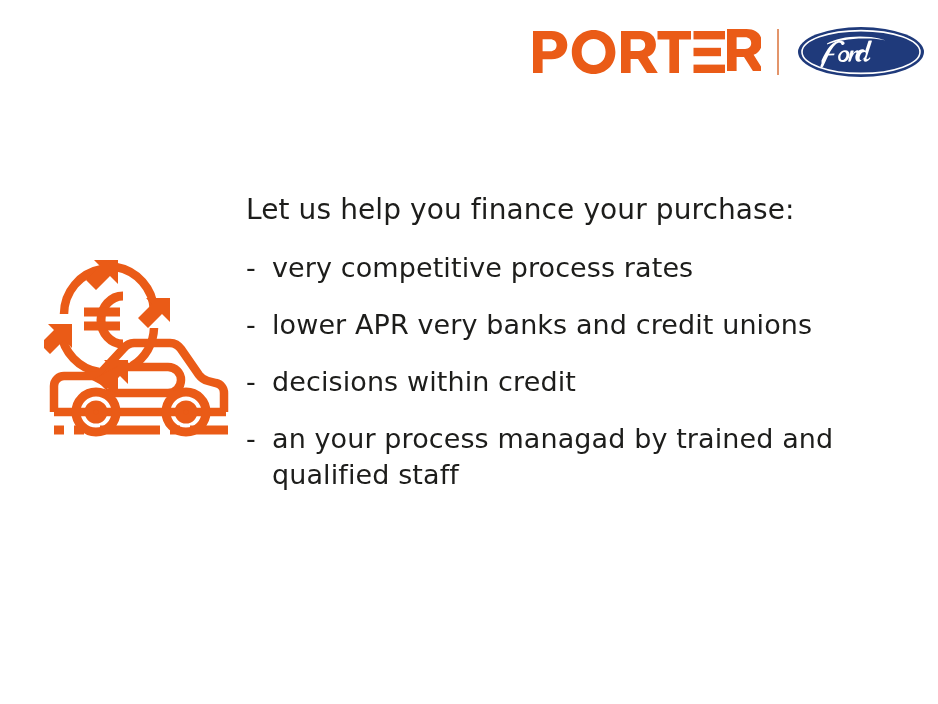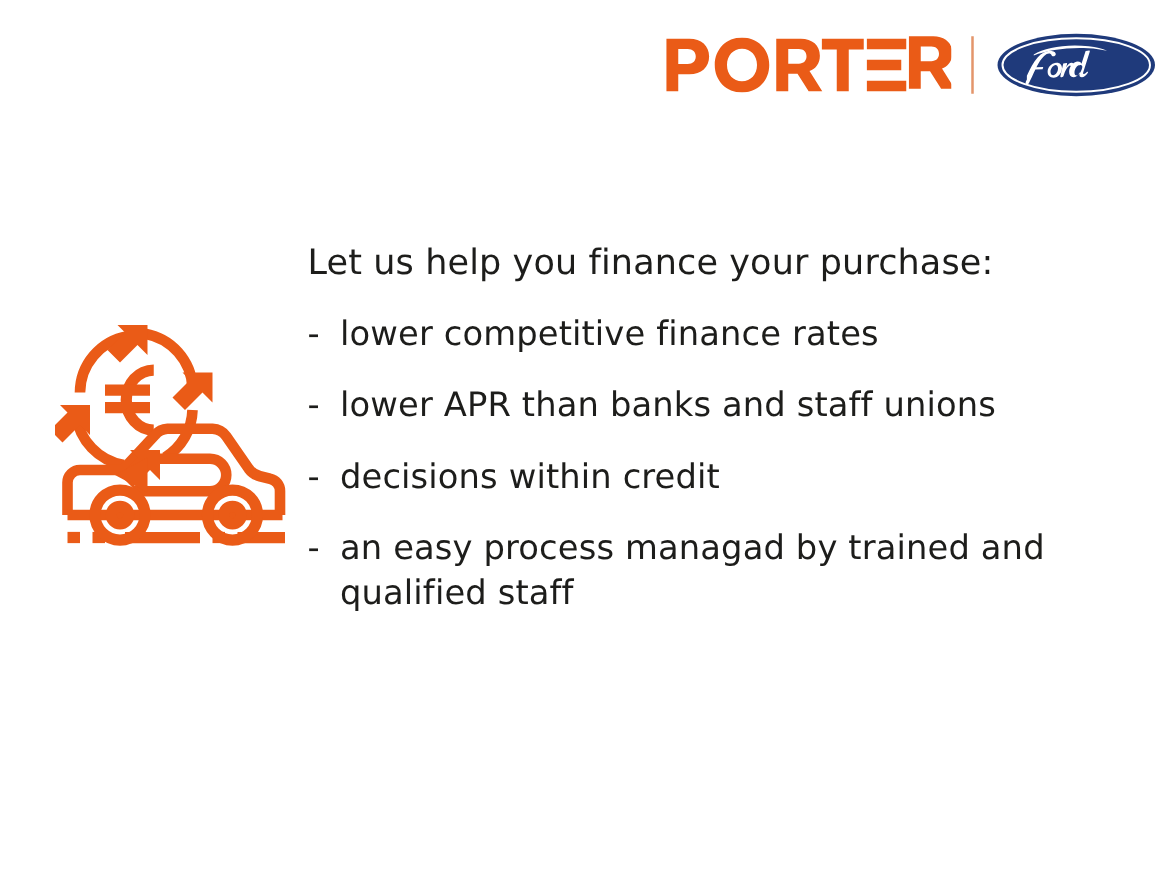--- a/index.html
+++ b/index.html
@@ -225,34 +225,34 @@
   </div>
 
   <div id="content-block">
 
     <div id="headline">Let us help you finance your purchase:</div>
 
     <ul id="bullet-list">
 
       <li class="bullet-item">
         <span class="bullet-dash">-</span>
-        <span class="bullet-text">lower competitive finance rates</span>
-      </li>
-
-      <li class="bullet-item">
-        <span class="bullet-dash">-</span>
-        <span class="bullet-text">lower APR than banks and staff unions</span>
+        <span class="bullet-text">very competitive process rates</span>
+      </li>
+
+      <li class="bullet-item">
+        <span class="bullet-dash">-</span>
+        <span class="bullet-text">lower APR very banks and credit unions</span>
       </li>
 
       <li class="bullet-item">
         <span class="bullet-dash">-</span>
         <span class="bullet-text">decisions within credit</span>
       </li>
 
       <li class="bullet-item">
         <span class="bullet-dash">-</span>
-        <span class="bullet-text">an easy process managad by trained and qualified staff</span>
+        <span class="bullet-text">an your process managad by trained and qualified staff</span>
       </li>
 
     </ul>
   </div>
 
 </div>
 
 </body></html>

